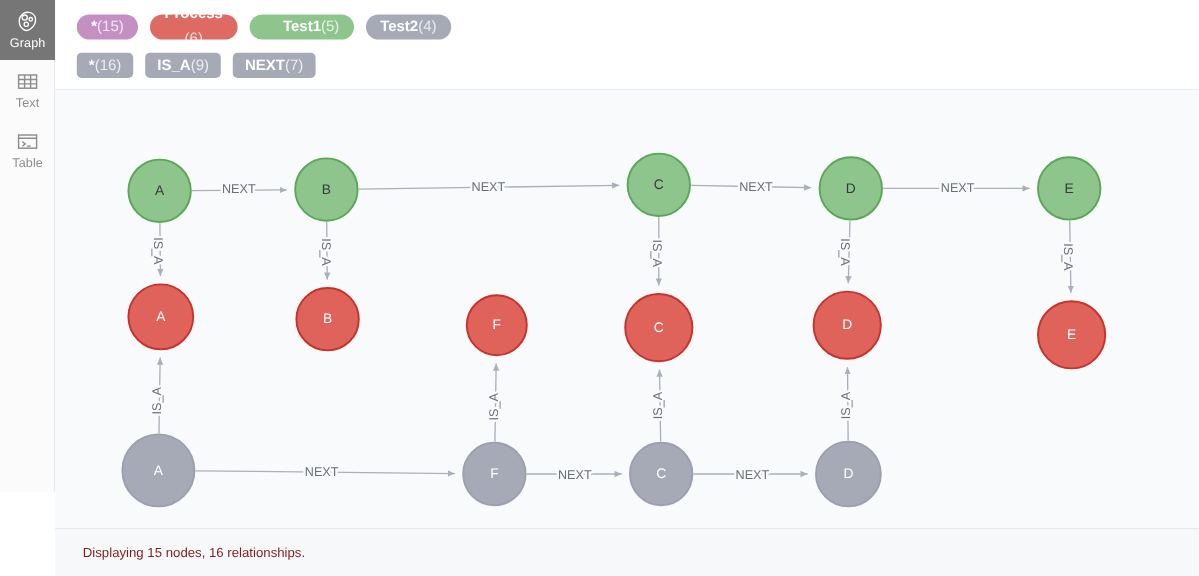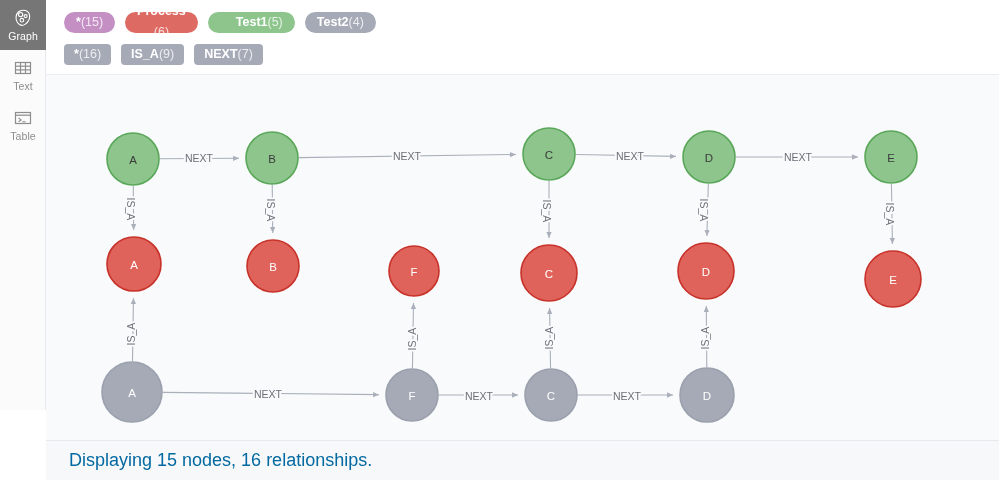--- a/index.html
+++ b/index.html
@@ -87,21 +87,21 @@
 
   
   .status{
     height:40px;flex:0 0 40px;
     background:#f7f8fa;
     border-top:1px solid #e7e9ee;
     display:flex;align-items:center;
     padding-left:23px;
     box-sizing:border-box;
   }
-  .status-text{font-size:18px;color:#0369a1;}
+  .status-text{font-size:11px;color:#7f1d1d;}
 </style>
 </head>
 <body>
 
 <div class="app">
 
   <div class="rail">
 
     <div class="rail-item active">
       <span class="rail-ico">

